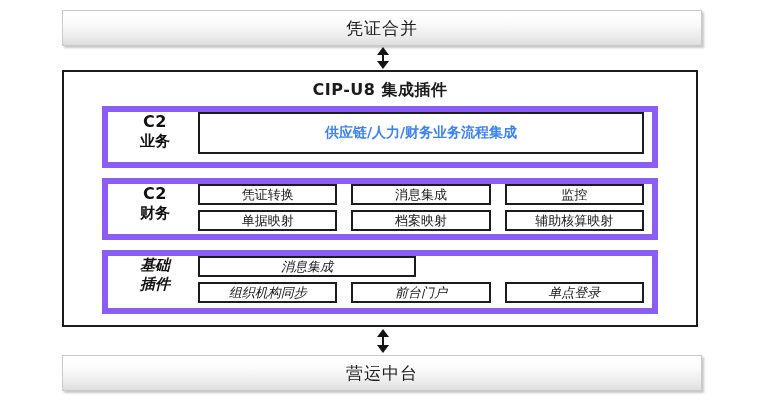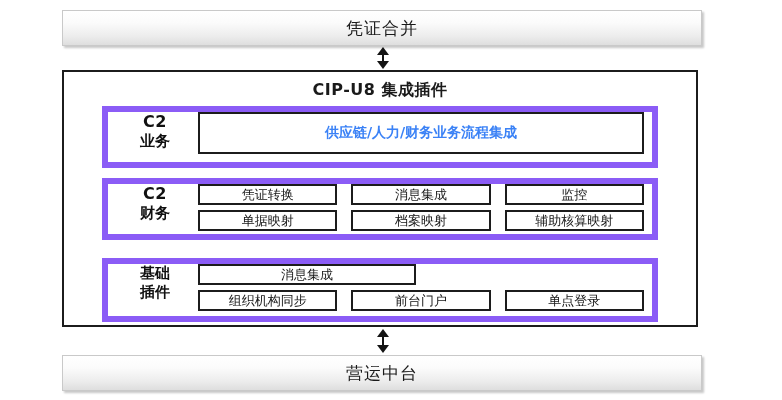--- a/index.html
+++ b/index.html
@@ -96,21 +96,21 @@
     left: 38px;
     width: 556px;
     box-sizing: border-box;
     border: 6px solid #8b5cf6;
     background: #ffffff;
     display: flex;
     align-items: flex-start;
   }
   #layer-business { top: 34px;  height: 62px; }
   #layer-finance  { top: 106px; height: 62px; }
-  #layer-base     { top: 186px; height: 64px; }
+  #layer-base     { top: 178px; height: 64px; font-style: italic; }
 
   .layer-label {
     flex: 0 0 90px;
     display: flex;
     flex-direction: column;
     align-items: center;
     justify-content: center;
     font-size: 15px;
     color: #111111;
     line-height: 1.28;

